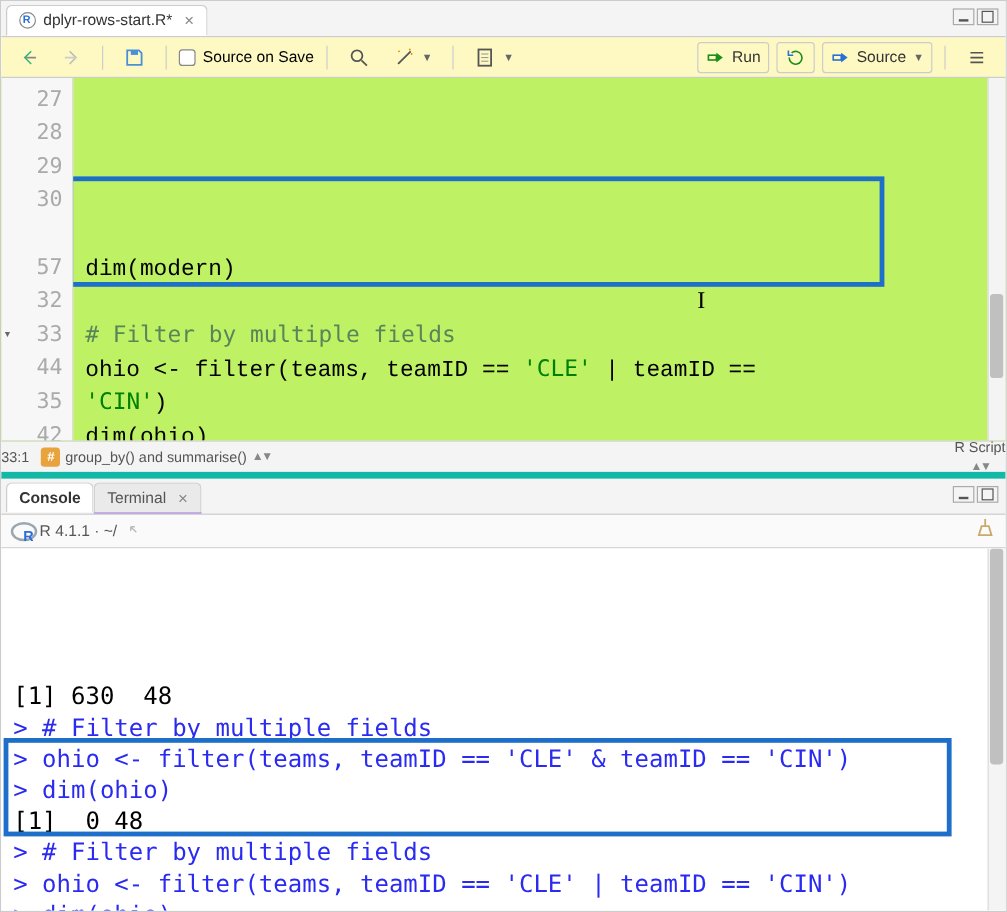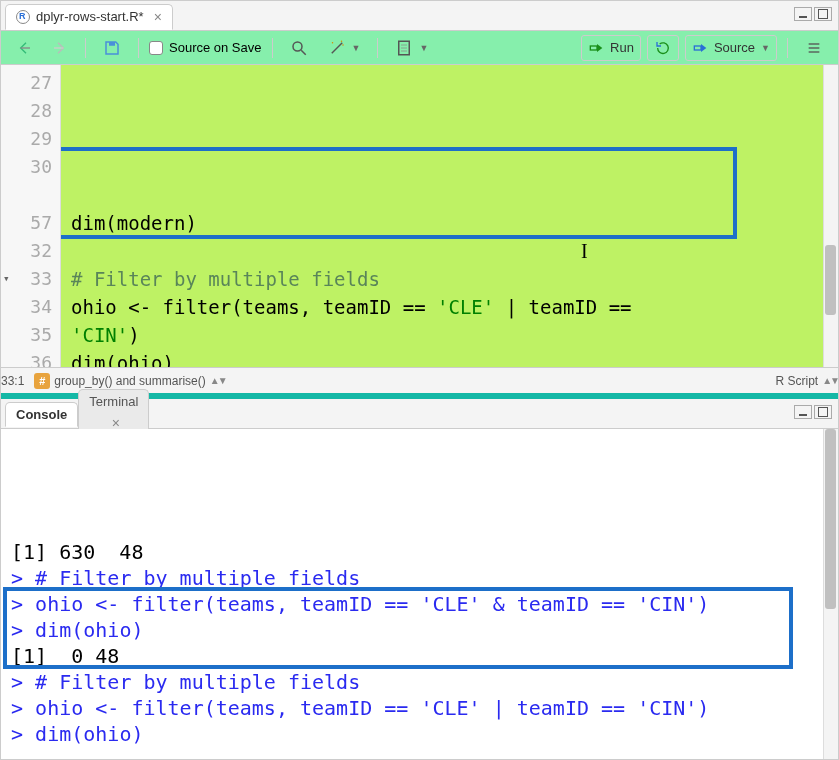--- a/index.html
+++ b/index.html
@@ -22,21 +22,21 @@
     background: #f4f4f4; border-bottom: 1px solid #ccc;
     padding-left: 4px; position: relative;
   }
   .tab {
     display: flex; align-items: center; gap: 6px;
     padding: 4px 10px; background: #fff;
     border: 1px solid #ccc; border-bottom: 1px solid #fff;
     border-top-left-radius: 5px; border-top-right-radius: 5px;
     margin-top: 2px; font-size: 13px; color: #333;
   }
-  .tab.inactive { background:#eaeaea; border-bottom:5px solid #6d28d9; color:#555;flex-direction:column;}
+  .tab.inactive { background:#eaeaea; border-bottom:1px solid #6d28d9; color:#555;}
   .tab .file-icon { width:14px; height:14px; position:relative;}
   .r-file-icon::before{
     content:"R"; position:absolute; font-size:9px; font-weight:bold;
     color:#2a6fd6; left:2px; top:0px;
   }
   .r-file-icon{
     border:1px solid #888; border-radius:50%; width:14px; height:14px;
     background:#fff;
   }
   .close-x { color:#888; font-size:14px; cursor:pointer; margin-left:4px;}
@@ -44,21 +44,21 @@
     position:absolute; right:6px; top:6px; display:flex; gap:2px;
   }
   .winbtn { width:18px; height:14px; border:1px solid #aaa; background:#f4f4f4;
     display:flex; align-items:center; justify-content:center; font-size:10px; color:#555;}
   .winbtn.min::before{content:""; width:8px; height:2px; background:#555; margin-top:6px;}
   .winbtn.max::before{content:""; width:8px; height:8px; border:1px solid #555;}
 
   
   .toolbar {
     display:flex; align-items:center; height:34px;
-    background:#86efac; border-bottom:1px solid #ccc;
+    background:#fef9c3; border-bottom:1px solid #ccc;
     padding:0 8px; gap:6px;
   }
   .tb-btn {
     display:flex; align-items:center; gap:4px;
     padding:3px 6px; border:1px solid transparent; border-radius:3px;
     cursor:pointer; font-size:13px; color:#333;
   }
   .tb-sep{ width:1px; height:20px; background:#ccc; margin:0 4px;}
   .checkbox{ width:14px; height:14px; border:1px solid #888; border-radius:3px; background:#fff;}
   .dropdown-arrow{ font-size:9px; color:#666; margin-left:2px;}
@@ -72,21 +72,21 @@
     width:60px; background:#f7f7f7; border-right:1px solid #ddd;
     text-align:right; padding:4px 8px 4px 0; color:#aaa;
     font-family:"Menlo","Consolas",monospace; font-size:18px; line-height:28px;
   }
   .code-area{
     flex:1; padding:4px 0 4px 10px; position:relative;
     font-family:"Menlo","Consolas",monospace; font-size:19px; line-height:28px;
     white-space:pre; overflow:hidden;
   }
   .code-line{ height:28px; }
-  .kw{color:#000;} .str{color:#008000;} .cm{color:#598559;}
+  .kw{color:#000;font-family:Liberation Mono, monospace;} .str{color:#008000;} .cm{color:#598559;}
   .highlight-box{
     position:absolute; border:4px solid #1d6fc9;
   }
   
   .vscroll{
     position:absolute; right:0; top:0; bottom:0; width:15px;
     background:#f4f4f4; border-left:1px solid #ddd;
   }
   .vthumb{ position:absolute; right:2px; width:11px; background:#c0c0c0; border-radius:3px;}
 
@@ -99,21 +99,21 @@
   .statusbar .pos{ color:#555; }
   .section-chip{
     display:flex; align-items:center; gap:4px;
   }
   .hash-badge{
     background:#e8a33d; color:#fff; font-weight:bold;
     width:16px; height:16px; border-radius:3px;
     display:flex; align-items:center; justify-content:center; font-size:11px;
   }
   .updown{ font-size:10px; color:#888; letter-spacing:-2px;}
-  .lang-pick{ margin-left:auto; display:flex; align-items:center; gap:4px;}
+  .lang-pick{ margin-left:auto; display:flex; align-items:center; gap:4px;flex-direction:column;}
 
   
   .console-toolbar{
     display:flex; align-items:center; height:28px;
     border-bottom:1px solid #ccc; padding:0 8px; gap:6px;
     background:#fafafa;
   }
   .r-logo{ width:18px; height:18px; position:relative;}
   .r-logo::before{
     content:""; position:absolute; width:18px; height:12px;
@@ -252,23 +252,23 @@
   <div class="editor-wrap">
     <div class="gutter" id="gutter">
         <div>27</div>
         <div>28</div>
         <div>29</div>
         <div>30</div>
         <div>&nbsp;</div>
         <div>57</div>
         <div>32</div>
         <div style="position: relative;">33<span style="position: absolute; left: 2px; color: rgb(102, 102, 102); font-size: 11px;">▾</span></div>
-        <div>34</div>
+        <div>44</div>
         <div>35</div>
-        <div>36</div>
+        <div>42</div>
       </div>
     <div class="code-area" id="code-area">
       
       <div class="highlight-box" style="left:-4px; top:82px; width:680px; height:92px;"></div>
       
     <div class="code-line"><span class="kw">dim(modern)</span></div><div class="code-line"></div><div class="code-line"><span class="cm"># Filter by multiple fields</span></div><div class="code-line"><span class="kw">ohio &lt;- filter(teams, teamID == </span><span class="str">'CLE'</span><span class="kw"> | teamID == </span></div><div class="code-line"><span class="str">'CIN'</span><span class="kw">)</span></div><div class="code-line"><span class="kw">dim(ohio)</span></div><span style="position: absolute; left: 520px; top: 172px; font-family: serif; color: rgb(0, 0, 0); font-size: 20px;">I</span></div>
     <div class="vscroll">
       <div class="vthumb" style="top:180px; height:70px;"></div>
     </div>
   </div>
@@ -296,20 +296,34 @@
     <div class="tab inactive">
       <span>Terminal</span>
       <span class="close-x">×</span>
     </div>
     <div class="window-ctrls">
       <div class="winbtn min"></div>
       <div class="winbtn max"></div>
     </div>
   </div>
 
+  <div class="console-toolbar">
+      <span class="r-logo"></span>
+      <span style="color:#555;">R 4.1.1 · ~/</span>
+      <span class="icon grey">
+      <svg viewBox="0 0 24 24" width="14" height="14">
+          <path d="M5 5h6M5 5v6M5 5l8 8" stroke="#bbb" stroke-width="2" fill="none"></path>
+        </svg>
+    </span>
+      <span class="broom">
+      <svg viewBox="0 0 24 24" width="18" height="18">
+          <path d="M12 2v8M8 10h8l3 10H5z" fill="none" stroke="#caa96a" stroke-width="2"></path>
+        </svg>
+    </span>
+    </div>
 
   <div class="console-body" id="console-body">
     <div class="highlight-box" style="left:2px; top:158px; width:790px; height:82px;"></div>
     <div class="vscroll" style="top:0;bottom:0;">
       <div class="vthumb" style="top:0; height:180px;"></div>
     </div>
   <div><span class="out">[1] 630  48</span></div><div><span class="prompt">&gt; </span><span class="cblue"># Filter by multiple fields</span></div><div><span class="prompt">&gt; </span><span class="cblue">ohio &lt;- filter(teams, teamID == 'CLE' &amp; teamID == 'CIN')</span></div><div><span class="prompt">&gt; </span><span class="cblue">dim(ohio)</span></div><div><span class="out">[1]  0 48</span></div><div><span class="prompt">&gt; </span><span class="cblue"># Filter by multiple fields</span></div><div><span class="prompt">&gt; </span><span class="cblue">ohio &lt;- filter(teams, teamID == 'CLE' | teamID == 'CIN')</span></div><div><span class="prompt">&gt; </span><span class="cblue">dim(ohio)</span></div></div>
 </div>
 
 </body></html>

